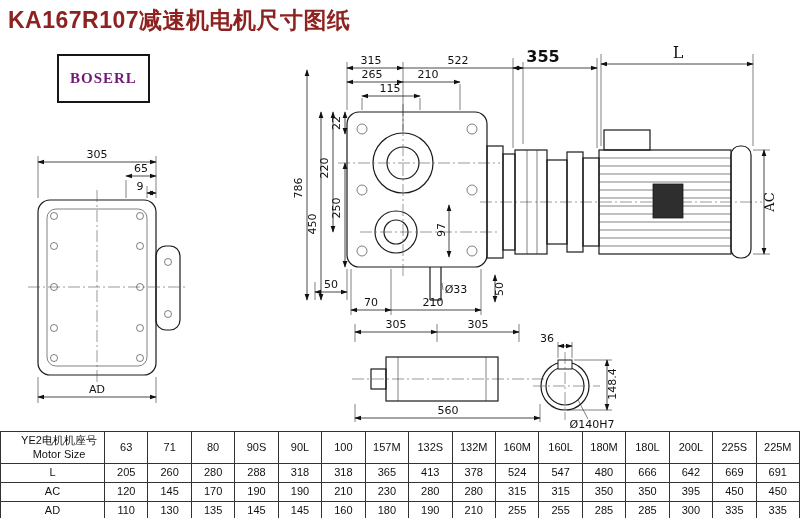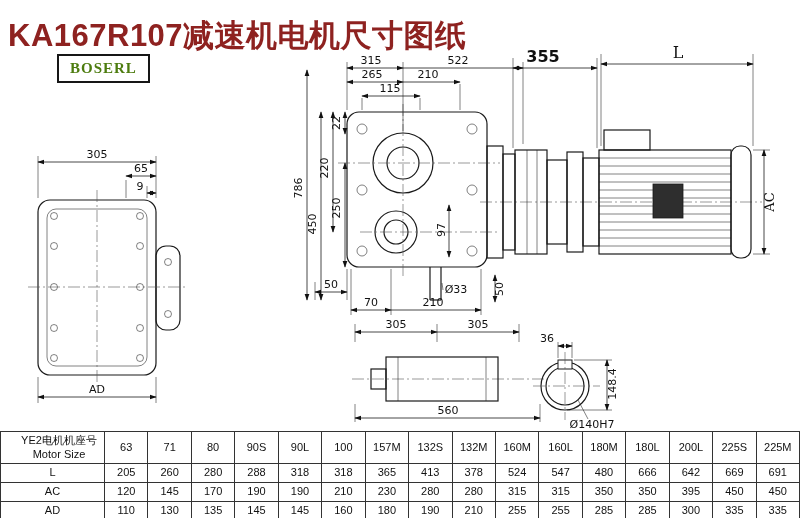--- a/index.html
+++ b/index.html
@@ -1,26 +1,26 @@
 <!DOCTYPE html>
 <html><head>
 <meta charset="utf-8">
 <style>
   html,body{margin:0;padding:0;}
   body{
     width:800px;height:518px;position:relative;overflow:hidden;
     background:#fff;font-family:"Liberation Sans",sans-serif;color:#111;
   }
   .title{
-    position:absolute;left:8px;top:5px;font-size:31px;font-weight:bold;
-    color:#8e2220;letter-spacing:0.5px;margin-top:10px;
+    position:absolute;left:8px;top:5px;font-size:23px;font-weight:bold;
+    color:#8e2220;letter-spacing:0.5px;
   }
   .brand{
     position:absolute;left:57px;top:54px;border:2px solid #161616;
-    color:#4d7c0f;font-weight:bold;font-size:15px;padding:4px 11px;
+    color:#701a75;font-weight:bold;font-size:15px;padding:14px 11px;
     letter-spacing:1px;font-family:"Liberation Serif",serif;background:#fff;
   }
   svg.drawing{position:absolute;left:0;top:0;}
   .part{fill:none;stroke:#1a1a1a;stroke-width:1.2;}
   .thin{fill:none;stroke:#1a1a1a;stroke-width:0.55;}
   .dimln{stroke:#1a1a1a;stroke-width:0.8;fill:none;}
   .ext{stroke:#1a1a1a;stroke-width:0.55;fill:none;}
   .cl{stroke:#555;stroke-width:0.6;fill:none;stroke-dasharray:12 3 2 3;}
   .fill-dark{fill:#2e2e2e;stroke:#1a1a1a;stroke-width:0.8;}
   text.dim{font-family:"DejaVu Sans",sans-serif;font-size:11px;fill:#111;text-anchor:middle;}

